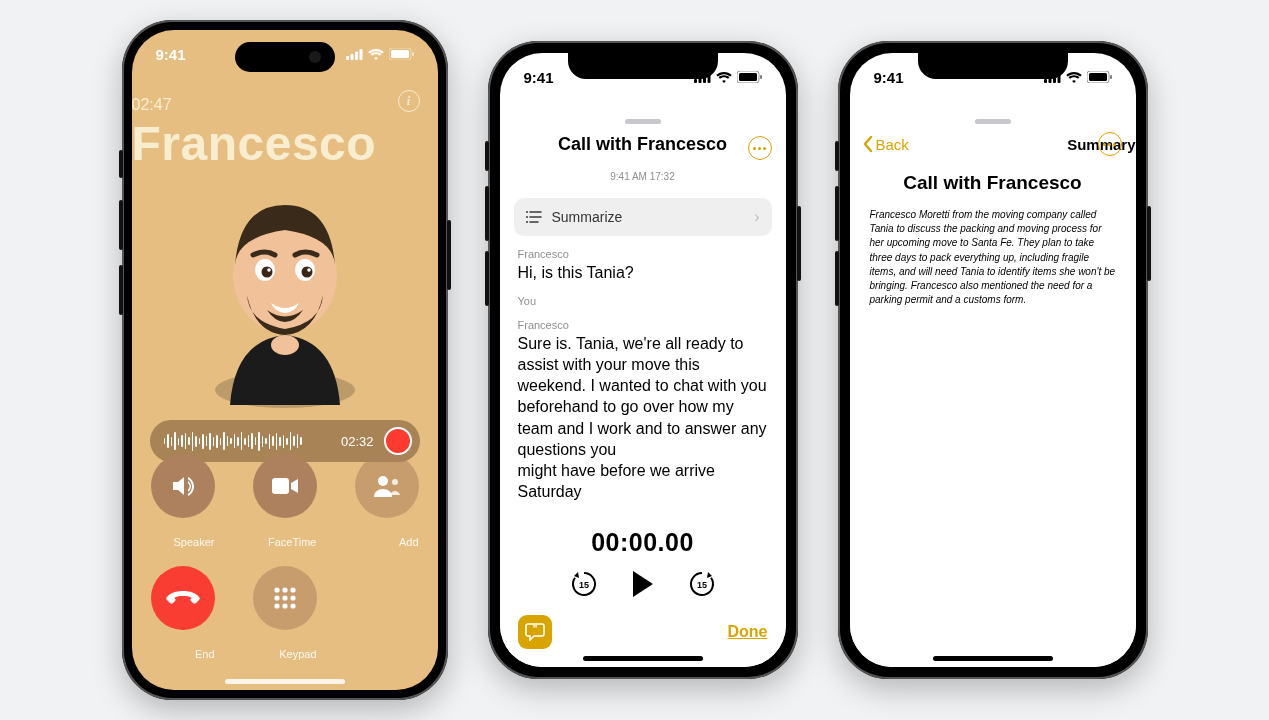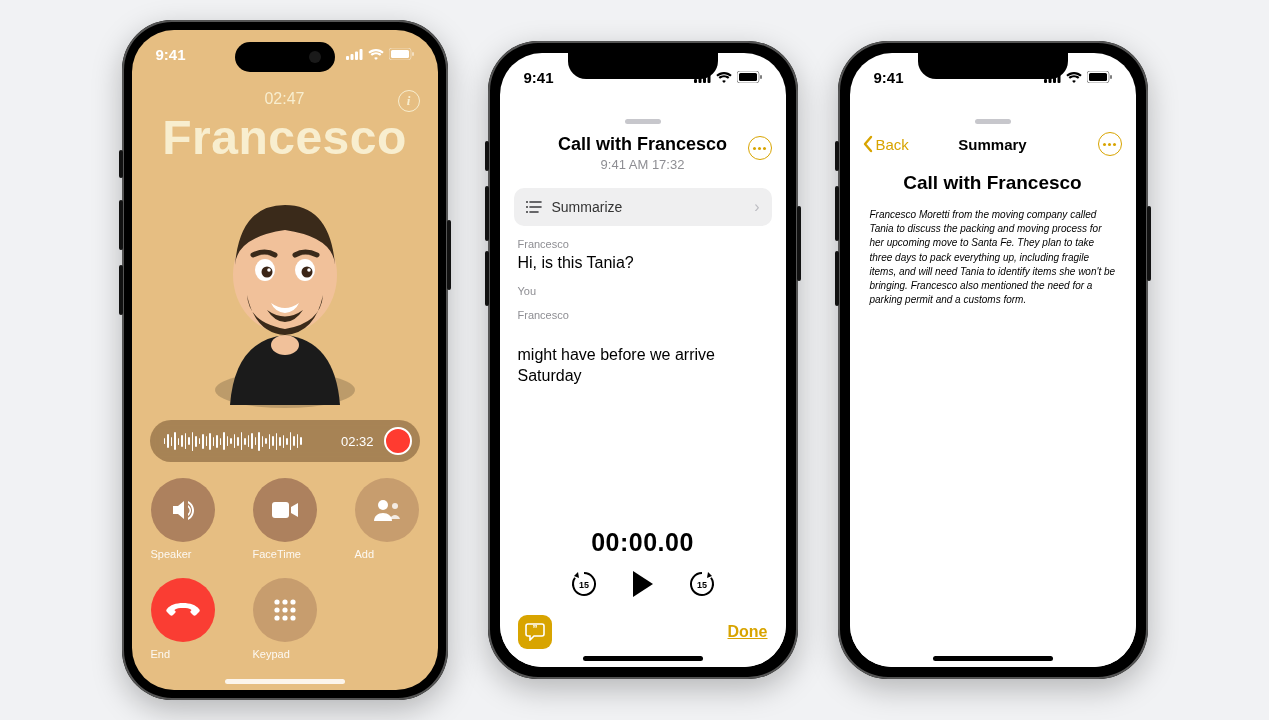--- a/index.html
+++ b/index.html
@@ -34,62 +34,62 @@
   .notch{position:absolute;left:50%;transform:translateX(-50%);top:0;width:150px;height:26px;background:#000;border-bottom-left-radius:18px;border-bottom-right-radius:18px;z-index:5;}
   .sb{position:absolute;top:0;left:0;right:0;height:48px;display:flex;align-items:center;justify-content:space-between;padding:0 24px;z-index:4;}
   .sb .time{font-weight:600;font-size:15px;}
   .sb .right{display:flex;align-items:center;gap:5px;}
   .sb.white{color:#fff;}
   .sb.black{color:#000;}
   .home-ind{position:absolute;bottom:6px;left:50%;transform:translateX(-50%);width:120px;height:5px;border-radius:3px;}
   .home-ind.dark{background:#000;}
   .home-ind.light{background:#fff;opacity:.85;}
   
-  .call-top{position:absolute;top:60px;left:0;right:0;text-align:center;color:var(--cream);}
+  .call-top{position:absolute;top:66px;left:0;right:0;color:var(--cream);}
   .info-btn{position:absolute;right:18px;top:60px;width:22px;height:22px;border:1.5px solid var(--cream);border-radius:50%;display:flex;align-items:center;justify-content:center;color:var(--cream);font-style:italic;font-family:Georgia,serif;font-size:13px;font-weight:700;}
   .duration{font-size:16px;font-weight:500;}
   .caller-name{font-size:48px;font-weight:600;letter-spacing:.5px;margin-top:2px;}
   .memoji{position:absolute;top:165px;left:50%;transform:translateX(-50%);width:180px;}
   .rec-pill{position:absolute;left:18px;right:18px;top:390px;height:42px;border-radius:21px;background:rgba(90,60,30,.45);backdrop-filter:blur(4px);display:flex;align-items:center;padding:0 8px 0 14px;gap:10px;}
   .wave{flex:1;display:flex;align-items:center;gap:2px;height:20px;}
   .wave span{width:1.5px;background:#fff;border-radius:1px;}
   .rec-time{color:#fff;font-size:13px;font-weight:500;}
   .rec-dot{width:28px;height:28px;border-radius:50%;background:#ff3b30;border:2.5px solid #fff;}
   .call-grid{position:absolute;bottom:30px;left:0;right:0;display:grid;grid-template-columns:repeat(3,1fr);row-gap:18px;justify-items:center;}
-  .call-btn{display:flex;flex-direction:column;align-items:flex-start;gap:6px;}
+  .call-btn{display:flex;flex-direction:column;align-items:flex-end;gap:18px;}
   .circ{width:64px;height:64px;border-radius:50%;display:flex;align-items:center;justify-content:center;}
   .circ.fill{background:var(--brown);}
   .circ.ghost{background:rgba(173,129,94,.55);}
   .circ.red{background:var(--red);}
   .call-btn .lbl{font-size:11px;color:rgba(255,255,255,.9);}
   
   .sheet{position:absolute;top:58px;left:0;right:0;bottom:0;background:#fff;border-top-left-radius:12px;border-top-right-radius:12px;display:flex;flex-direction:column;}
   .sheet .underlay{position:absolute;top:-10px;left:6px;right:6px;height:14px;background:#e7e7e9;border-top-left-radius:10px;border-top-right-radius:10px;z-index:-1;}
   .grabber{width:36px;height:5px;background:#c7c7cc;border-radius:3px;margin:8px auto 0;}
   .sheet-header{position:relative;padding:10px 18px 6px;text-align:center;}
   .sheet-title{font-size:18px;font-weight:700;}
-  .sheet-sub{font-size:13px;color:#8e8e93;margin-top:2px;}
+  .sheet-sub{font-size:10px;color:#8e8e93;margin-top:16px;}
   .more-btn{position:absolute;right:14px;top:12px;width:24px;height:24px;border:1.6px solid var(--gold);border-radius:50%;display:flex;align-items:center;justify-content:center;gap:2px;}
   .more-btn span{width:3px;height:3px;background:var(--gold);border-radius:50%;}
   .summarize-row{margin:10px 14px 0;background:#efeff0;border-radius:10px;height:38px;display:flex;align-items:center;padding:0 12px;gap:10px;color:#333;font-size:14px;}
   .summarize-row .chev{margin-left:auto;color:#bdbdc2;font-size:16px;}
   .transcript{padding:12px 18px 0;flex:1;overflow:hidden;}
   .tr-block{margin-bottom:12px;}
   .tr-speaker{font-size:11px;color:#8e8e93;margin-bottom:2px;}
   .tr-text{font-size:16px;line-height:1.32;}
   .player{padding:4px 0 8px;text-align:center;}
   .player-time{font-size:25px;font-weight:700;letter-spacing:.5px;}
   .player-ctrls{display:flex;align-items:center;justify-content:center;gap:34px;margin-top:12px;}
   .skip{width:30px;height:30px;position:relative;}
   .play-tri{width:0;height:0;border-left:20px solid #000;border-top:13px solid transparent;border-bottom:13px solid transparent;}
   .bottombar{display:flex;align-items:center;justify-content:space-between;padding:8px 18px 18px;}
   .quote-btn{width:34px;height:34px;border-radius:9px;background:var(--gold);display:flex;align-items:center;justify-content:center;}
   .done{color:var(--gold);font-size:16px;font-weight:600;text-decoration:underline;}
   
-  .nav3{position:relative;height:40px;display:flex;align-items:center;justify-content:center;}
+  .nav3{position:relative;height:40px;display:flex;align-items:center;justify-content:flex-end;}
   .back3{position:absolute;left:12px;display:flex;align-items:center;gap:3px;color:var(--gold);font-size:15px;}
   .nav3 .ttl{font-size:15px;font-weight:600;}
   .summary-body{padding:8px 20px;}
   .summary-h{font-size:19px;font-weight:700;text-align:center;margin-bottom:14px;}
   .summary-p{font-size:10px;line-height:1.42;font-style:italic;}
   svg{display:block;}
 </style>
 </head>
 <body>
 
@@ -308,21 +308,21 @@
       <div class="transcript">
         <div class="tr-block">
           <div class="tr-speaker">Francesco</div>
           <div class="tr-text">Hi, is this Tania?</div>
         </div>
         <div class="tr-block">
           <div class="tr-speaker">You</div>
         </div>
         <div class="tr-block">
           <div class="tr-speaker">Francesco</div>
-          <div class="tr-text"><br><span class="fade" id="tr3b">might have before we arrive Saturday</span></div>
+          <div class="tr-text"><span id="tr3a">Sure is. Tania, we're all ready to assist with your move this weekend. I wanted to chat with you beforehand to go over how my team and I work and to answer any questions you</span><br><span class="fade" id="tr3b">might have before we arrive Saturday</span></div>
         </div>
       </div>
 
       <div class="player">
         <div class="player-time">00:00.00</div>
         <div class="player-ctrls">
           <div class="skip">
             <svg width="30" height="30" viewBox="0 0 30 30">
                 <path d="M15 4a11 11 0 1 1-9 4.7" fill="none" stroke="#000" stroke-width="2"></path>
                 <path d="M9 3l-4 4 5 2Z" fill="#000"></path>

